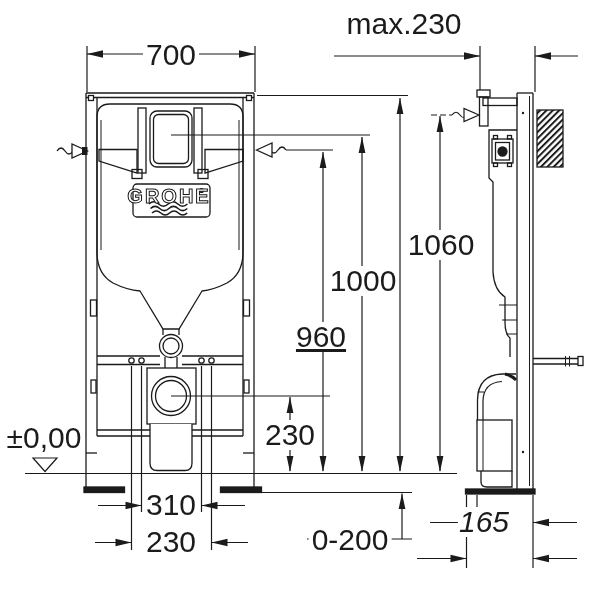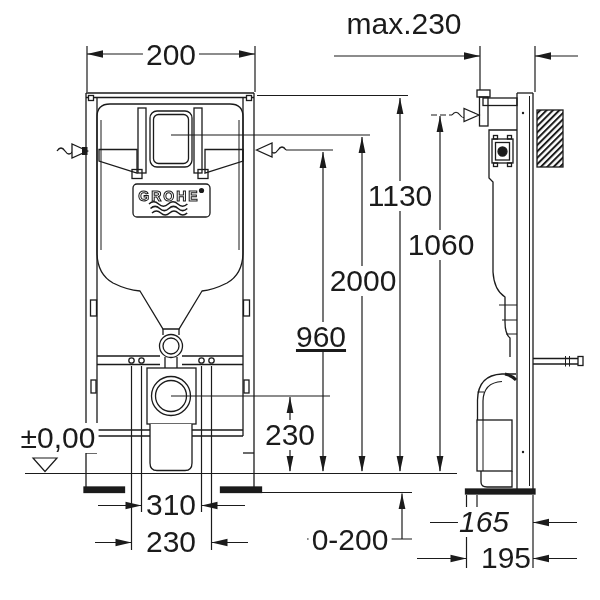--- a/index.html
+++ b/index.html
@@ -2,21 +2,21 @@
 <html><head>
 <meta charset="utf-8">
 <style>
   html,body{margin:0;padding:0;background:#fff;}
   .canvas{position:relative;width:600px;height:600px;background:#fff;overflow:hidden;
           font-family:"Liberation Sans", sans-serif;}
   .canvas svg{position:absolute;left:0;top:0;}
   .dim{position:absolute;transform:translate(-50%,-50%);background:#fff;color:#1b1b1b;
        font-size:30px;line-height:1;padding:0 3px;white-space:nowrap;}
   .dim.small-pad{padding:0 1px;}
-  .brand{position:absolute;transform:translate(-50%,-50%);font-size:14px;font-weight:bold;
+  .brand{position:absolute;transform:translate(-50%,-50%);font-size:20px;font-weight:bold;
          letter-spacing:2px;color:#fff;-webkit-text-stroke:1px #1b1b1b;
          text-shadow:0 0 0 #1b1b1b; }
 </style>
 </head>
 <body>
 
 <div class="canvas">
 
 <svg width="600" height="600" viewBox="0 0 600 600">
   <defs>
@@ -190,28 +190,26 @@
     <line x1="533" y1="522.5" x2="577" y2="522.5"></line>
     <path d="M477,522.5 L461,518.8 L461,526.2 Z" fill="#1b1b1b" stroke="none"></path>
     <path d="M533,522.5 L549,518.8 L549,526.2 Z" fill="#1b1b1b" stroke="none"></path>
     <line x1="417" y1="558.5" x2="466.5" y2="558.5"></line>
     <line x1="533" y1="558.5" x2="577" y2="558.5"></line>
     <path d="M466.5,558.5 L450.5,554.8 L450.5,562.2 Z" fill="#1b1b1b" stroke="none"></path>
     <path d="M533,558.5 L549,554.8 L549,562.2 Z" fill="#1b1b1b" stroke="none"></path>
   </g>
 </svg>
 
-<div class="dim" style="left:171px;top:55px;">200</div>
+<div class="dim" style="left:171px;top:55px;">700</div>
 <div class="dim" style="left:404px;top:24px;">max.230</div>
-<div class="dim" style="left:400px;top:196px;">1130</div>
 <div class="dim small-pad" style="left:441px;top:245px;">1060</div>
-<div class="dim small-pad" style="left:363px;top:281px;">2000</div>
+<div class="dim small-pad" style="left:363px;top:281px;">1000</div>
 <div class="dim small-pad" style="left:321px;top:337px;text-decoration:underline;">960</div>
 <div class="dim" style="left:290px;top:435px;">230</div>
-<div class="dim" style="left:58px;top:438px;">±0,00</div>
+<div class="dim" style="left:44px;top:438px;">±0,00</div>
 <div class="dim" style="left:171px;top:505px;">310</div>
 <div class="dim" style="left:171px;top:542px;">230</div>
 <div class="dim" style="left:350px;top:520px;margin-top:20px;">0-200</div>
 <div class="dim small-pad" style="left:484px;top:522px;font-style:italic;">165</div>
-<div class="dim small-pad" style="left:506px;top:558px;">195</div>
 <div class="brand" style="left:169px;top:196px;">GROHE</div>
 
 </div>
 
 </body></html>

